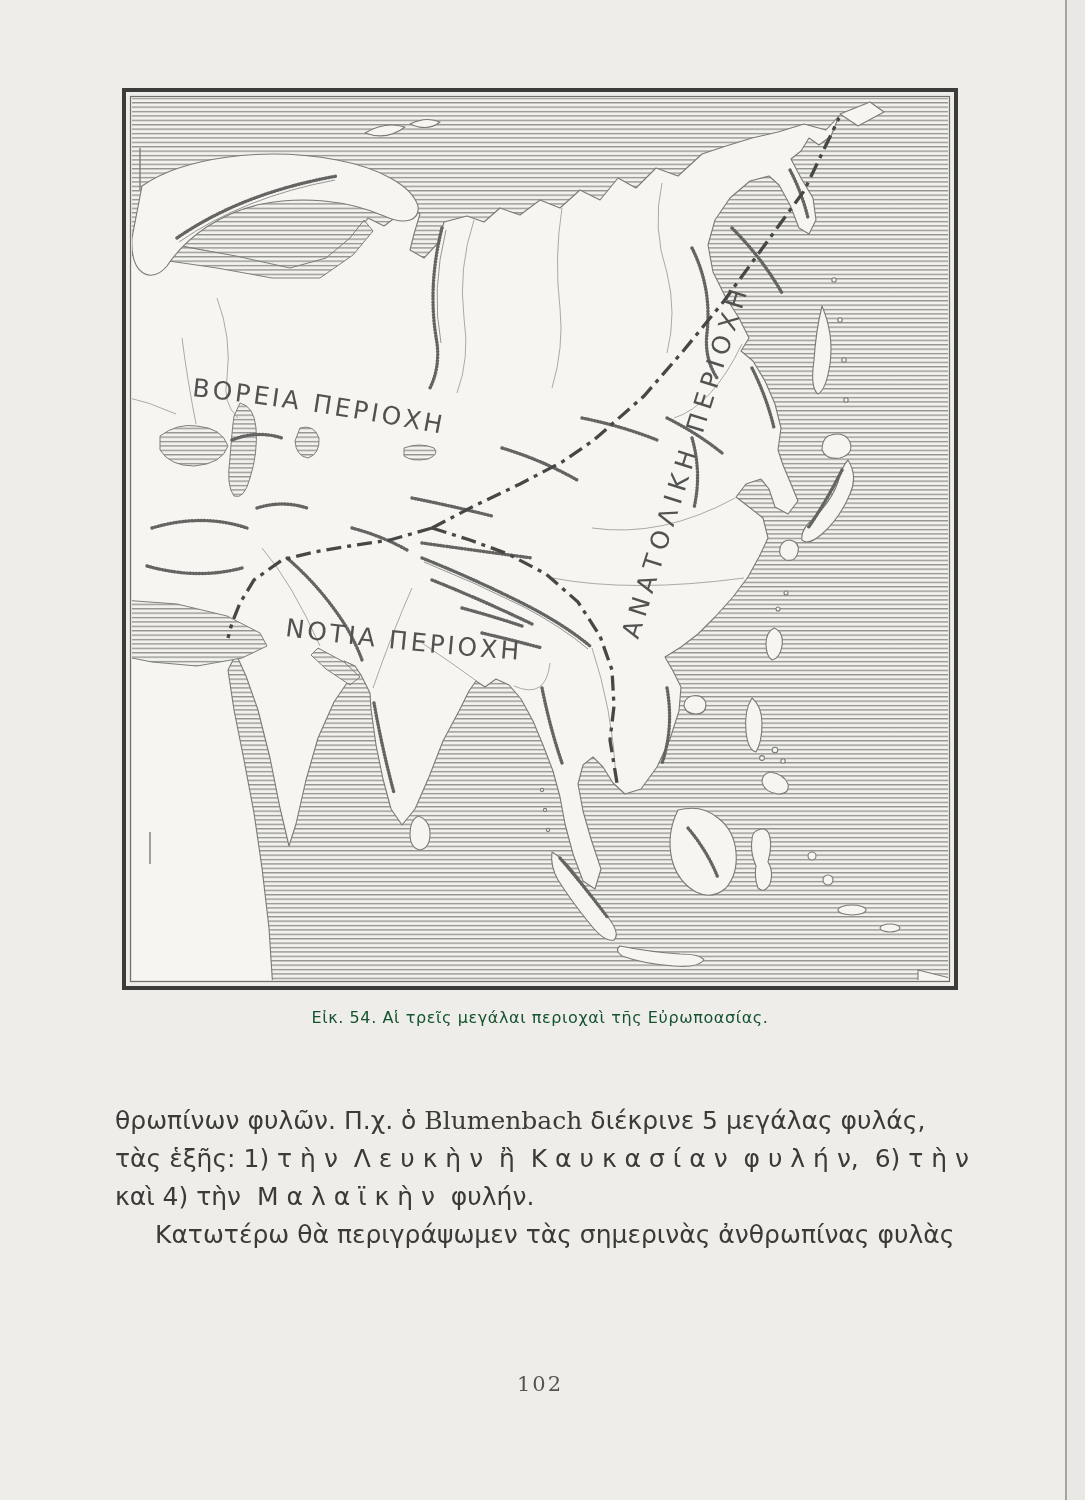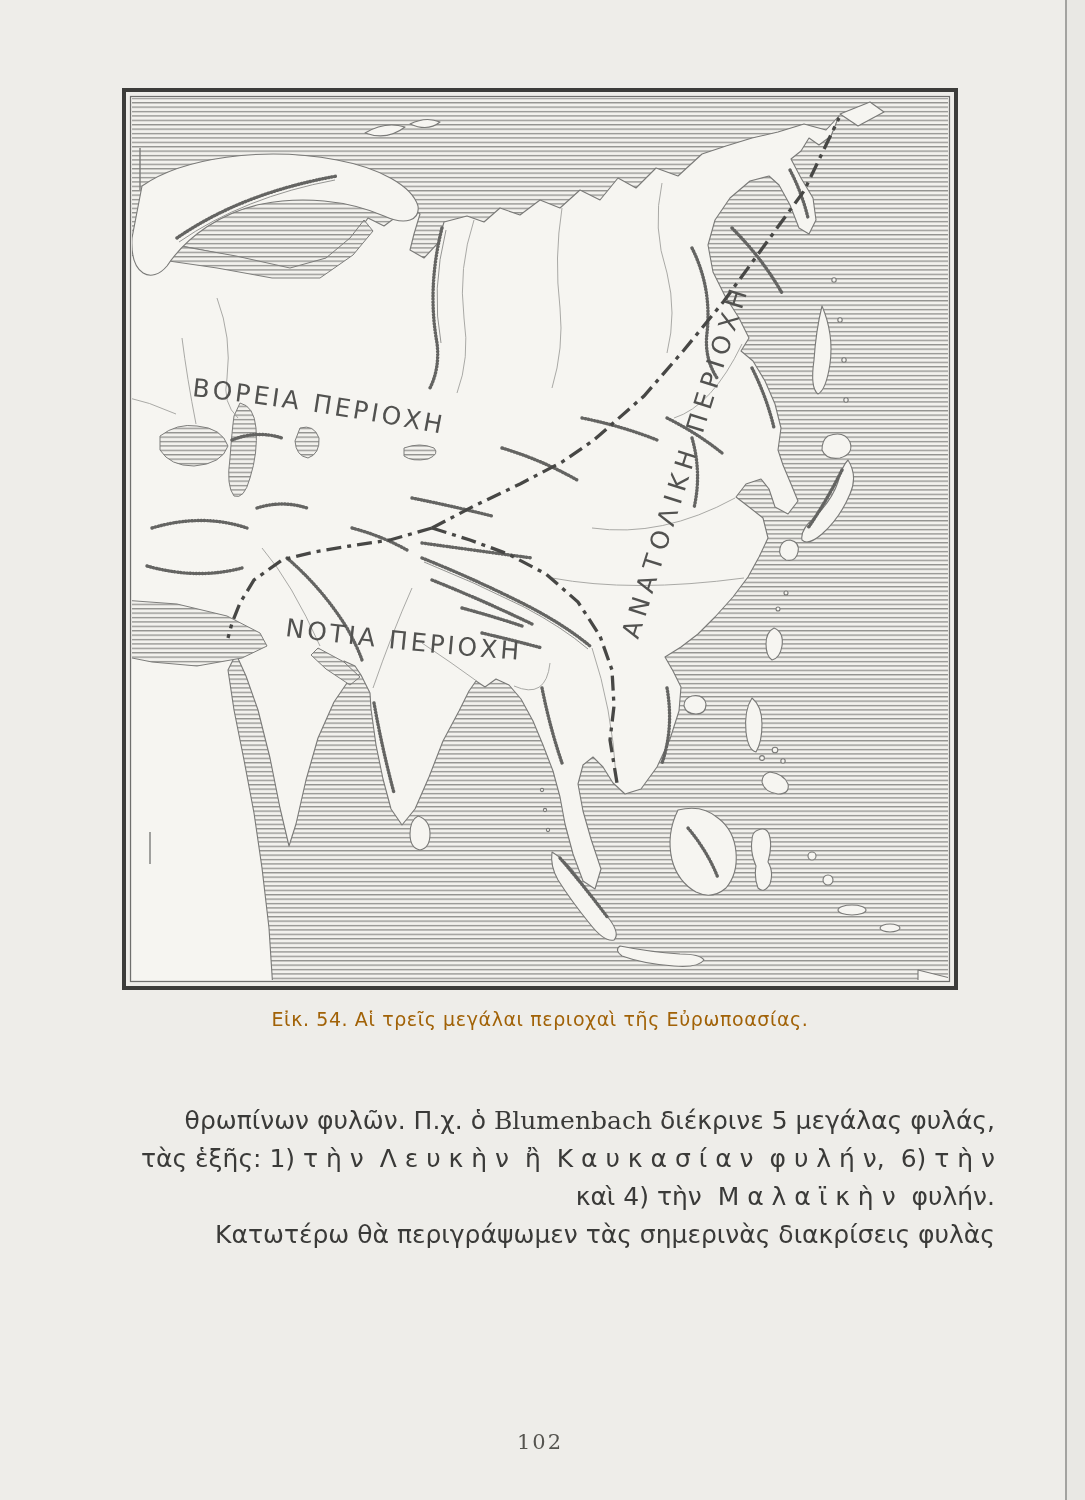--- a/index.html
+++ b/index.html
@@ -17,31 +17,31 @@
     position:absolute;top:0;bottom:0;left:1067px;right:0;
     background:#e9e8e4;
   }
   .map-frame{
     position:absolute;left:122px;top:88px;width:836px;height:902px;
   }
   .map-frame svg{display:block;}
   .caption{
     position:absolute;left:122px;top:1008px;width:836px;
     text-align:center;
-    font-size:19px;color:#a16207;letter-spacing:.6px;
+    font-size:16px;color:#14532d;letter-spacing:.6px;
   }
   .bodytext{
     position:absolute;left:115px;top:1102px;width:880px;
-    font-size:25px;color:#3a3a38;text-align:right;
+    font-size:25px;color:#3a3a38;
   }
   .line{white-space:pre;height:38px;line-height:38px;}
   .indent{padding-left:40px;}
   .latin{font-family:"DejaVu Serif",serif;}
   .pagenum{
-    position:absolute;left:122px;top:1430px;width:836px;
+    position:absolute;left:122px;top:1372px;width:836px;
     text-align:center;font-family:"DejaVu Serif",serif;
     font-size:21px;color:#55544f;letter-spacing:2px;
   }
   
   .coast{fill:#f6f5f1;stroke:#7a7a78;stroke-width:1.1;stroke-linejoin:round;}
   .lake{fill:url(#sea);stroke:#7e7e7c;stroke-width:1;}
   .mtn{fill:none;stroke:#646462;stroke-width:3.4;stroke-dasharray:.7 2.4;stroke-linecap:round;}
   .mtn2{fill:none;stroke:#8a8a88;stroke-width:.9;}
   .riv{fill:none;stroke:#a0a09d;stroke-width:.9;}
   .bound{fill:none;stroke:#474745;stroke-width:3.3;stroke-dasharray:15 6 4 6;}
@@ -214,19 +214,19 @@
     <rect x="2" y="2" width="832" height="898" fill="none" stroke="#3c3c3a" stroke-width="4"></rect>
   </svg>
 </div>
 
 <div class="caption">Εἰκ. 54. Αἱ τρεῖς μεγάλαι περιοχαὶ τῆς Εὐρωποασίας.</div>
 
 <div class="bodytext">
   <div class="line"><span>θρωπίνων φυλῶν. Π.χ. ὁ </span><span class="latin">Blumenbach</span><span> διέκρινε 5 μεγάλας φυλάς,</span></div>
   <div class="line">τὰς ἑξῆς: 1) τ ὴ ν  Λ ε υ κ ὴ ν  ἢ  Κ α υ κ α σ ί α ν  φ υ λ ή ν,  6) τ ὴ ν</div>
   <div class="line">καὶ 4) τὴν  Μ α λ α ϊ κ ὴ ν  φυλήν.</div>
-  <div class="line indent">Κατωτέρω θὰ περιγράψωμεν τὰς σημερινὰς διακρίσεις φυλὰς</div>
+  <div class="line indent">Κατωτέρω θὰ περιγράψωμεν τὰς σημερινὰς ἀνθρωπίνας φυλὰς</div>
 </div>
 
 <div class="pagenum">102</div>
 
 <div class="page-edge-shade"></div>
 <div class="page-edge"></div>
 
 </body></html>

